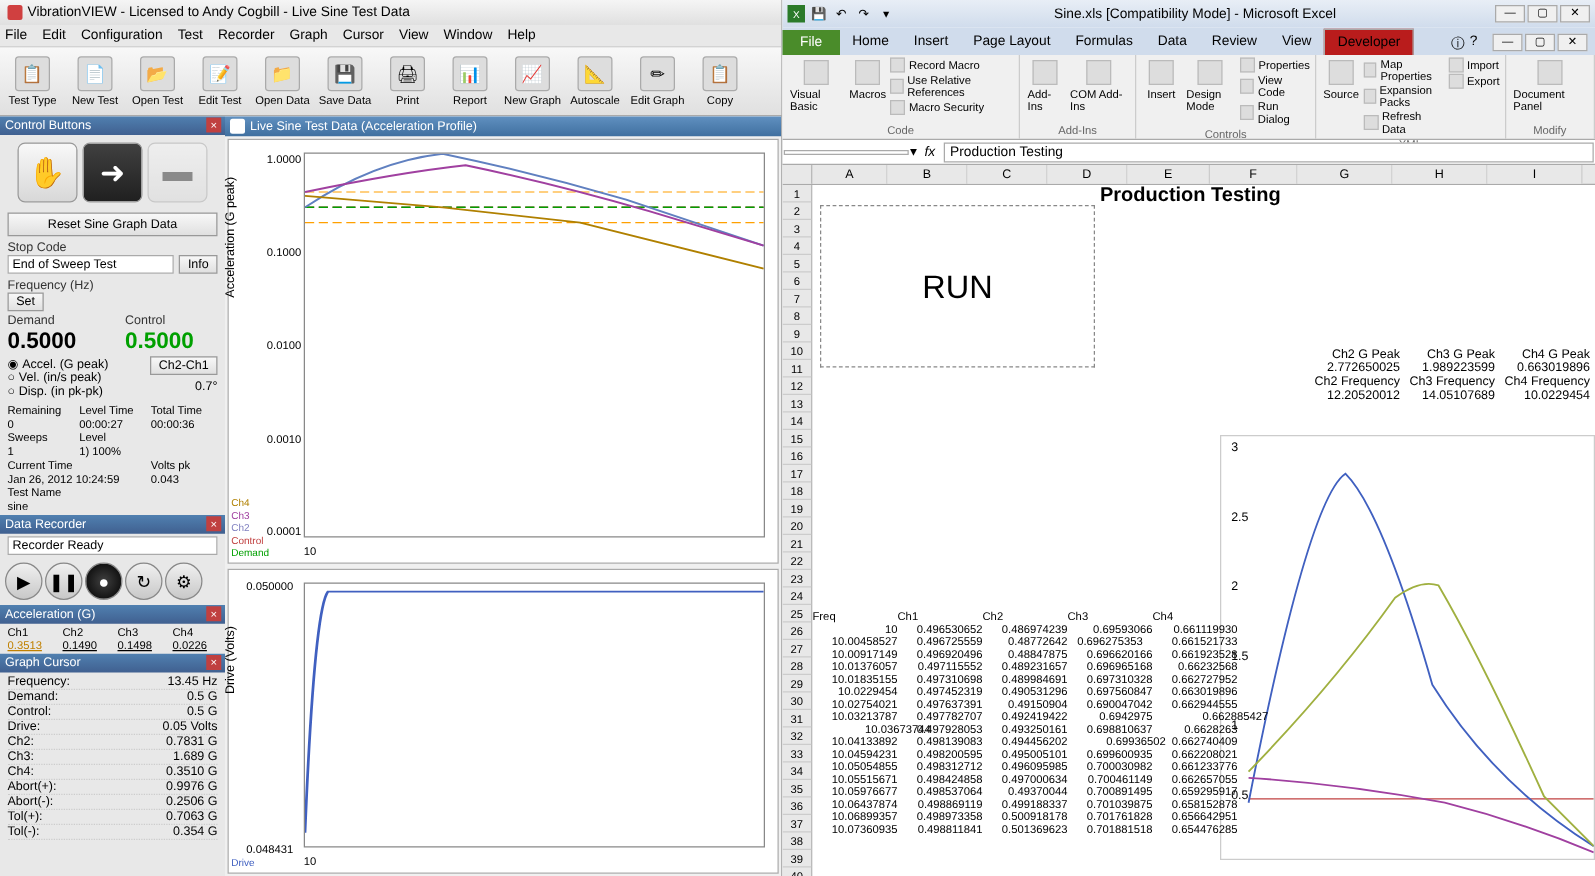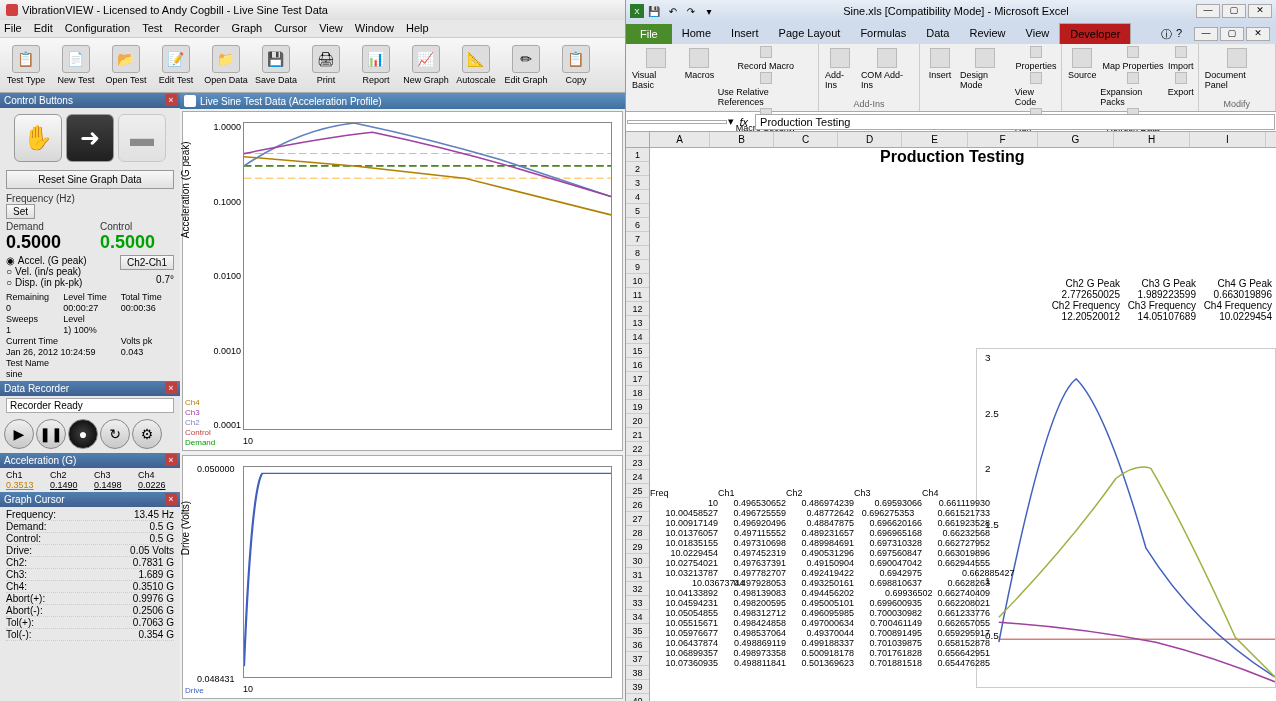--- a/index.html
+++ b/index.html
@@ -70,21 +70,21 @@
 .excel-tab { padding: 4px 10px; cursor: pointer; }
 .excel-tab.active { background: #b91c1c; border: 1px solid #aaa; border-bottom: none; }
 .excel-help { margin-left:auto; padding:2px 6px; display:flex; gap:4px; font-size:11px;}
 .excel-ribbon { height: 68px; background: #f0f0f0; border-bottom: 1px solid #aaa; display: flex; font-size: 9px; }
 .ribbon-group { border-right: 1px solid #ccc; padding: 2px 4px; display:flex; flex-direction:column; justify-content:space-between;}
 .ribbon-group-label { text-align:center; font-size:9px; color:#666; padding-top:2px;}
 .ribbon-items { display:flex; gap:2px; flex:1; align-items:flex-start;}
 .ribbon-btn { display:flex; flex-direction:column; align-items:center; padding:2px; cursor:pointer; min-width:32px;}
 .ribbon-btn-icon { width:20px; height:20px; background:#ddd; border:1px solid #bbb; margin-bottom:2px;}
 .ribbon-small-list { display:flex; flex-direction:column; gap:1px; font-size:9px;}
-.ribbon-small-item { display:flex; align-items:center; gap:3px; cursor:pointer;flex-direction:column;}
+.ribbon-small-item { display:flex; align-items:center; gap:3px; cursor:pointer;}
 .ribbon-small-icon { width:12px; height:12px; background:#ddd; border:1px solid #bbb;}
 .excel-formula-bar { height: 20px; display: flex; border-bottom: 1px solid #aaa; font-size: 11px; align-items:center;}
 .excel-namebox { width: 100px; border: 1px solid #aaa; padding: 1px 4px; margin: 1px; background:#fff;}
 .excel-fx { padding: 0 6px; font-style: italic; }
 .excel-formula-input { flex: 1; border: 1px solid #aaa; padding: 1px 4px; margin: 1px; background:#fff;}
 .excel-grid { flex: 1; overflow: hidden; position: relative; font-size: 10px; }
 .excel-cols { display: flex; height: 16px; background: #e8e8e8; border-bottom: 1px solid #aaa; }
 .excel-corner { width: 24px; border-right: 1px solid #aaa; background:#e8e8e8;}
 .excel-col-h { border-right: 1px solid #ccc; text-align: center; line-height: 16px; background:#e8e8e8;}
 .excel-rows-area { display:flex; height: calc(100% - 16px);}
@@ -173,20 +173,27 @@
     </div>
   <div class="vv-body">
     <div class="vv-side">
       <div class="vv-panel-header"><span>Control Buttons</span><span class="close-x">×</span></div>
       <div class="vv-control-btns">
         <div class="vv-big-btn">✋</div>
         <div class="vv-big-btn" style="background:linear-gradient(#404040,#202020);color:#fff;">➜</div>
         <div class="vv-big-btn" style="opacity:0.4;">▬</div>
       </div>
       <div class="vv-reset-btn">Reset Sine Graph Data</div>
+      <div class="vv-field-group">
+        <div class="vv-field-label">Stop Code</div>
+        <div style="display:flex;gap:4px;">
+          <div class="vv-field-value" style="flex:1;">End of Sweep Test</div>
+          <div class="vv-small-btn">Info</div>
+        </div>
+      </div>
       <div class="vv-field-group">
         <div class="vv-field-label">Frequency (Hz)</div>
         <div class="vv-freq-row">
           <div class="vv-small-btn">Set</div>
         </div>
       </div>
       <div class="vv-demand-control">
         <div class="vv-dc-col">
           <div class="vv-field-label">Demand</div>
           <div class="vv-dc-val">0.5000</div>
@@ -561,20 +568,21 @@
           <div class="excel-row-h">34</div>
           <div class="excel-row-h">35</div>
           <div class="excel-row-h">36</div>
           <div class="excel-row-h">37</div>
           <div class="excel-row-h">38</div>
           <div class="excel-row-h">39</div>
           <div class="excel-row-h">40</div>
         </div>
       <div class="excel-cells">
         <div class="prod-title">Production Testing</div>
+        <div class="run-box">RUN</div>
         <div class="excel-data-block">
           <div><span class="dh">Ch2 G Peak</span><span class="dh">Ch3 G Peak</span><span class="dh">Ch4 G Peak</span></div>
           <div><span class="dh">2.772650025</span><span class="dh">1.989223599</span><span class="dh">0.663019896</span></div>
           <div><span class="dh">Ch2 Frequency</span><span class="dh">Ch3 Frequency</span><span class="dh">Ch4 Frequency</span></div>
           <div><span class="dh">12.20520012</span><span class="dh">14.05107689</span><span class="dh">10.0229454</span></div>
         </div>
         <div class="excel-chart">
           <svg width="100%" height="100%" viewBox="0 0 300 340">
             <text x="8" y="12" font-size="10">3</text>
             <text x="8" y="68" font-size="10">2.5</text>

